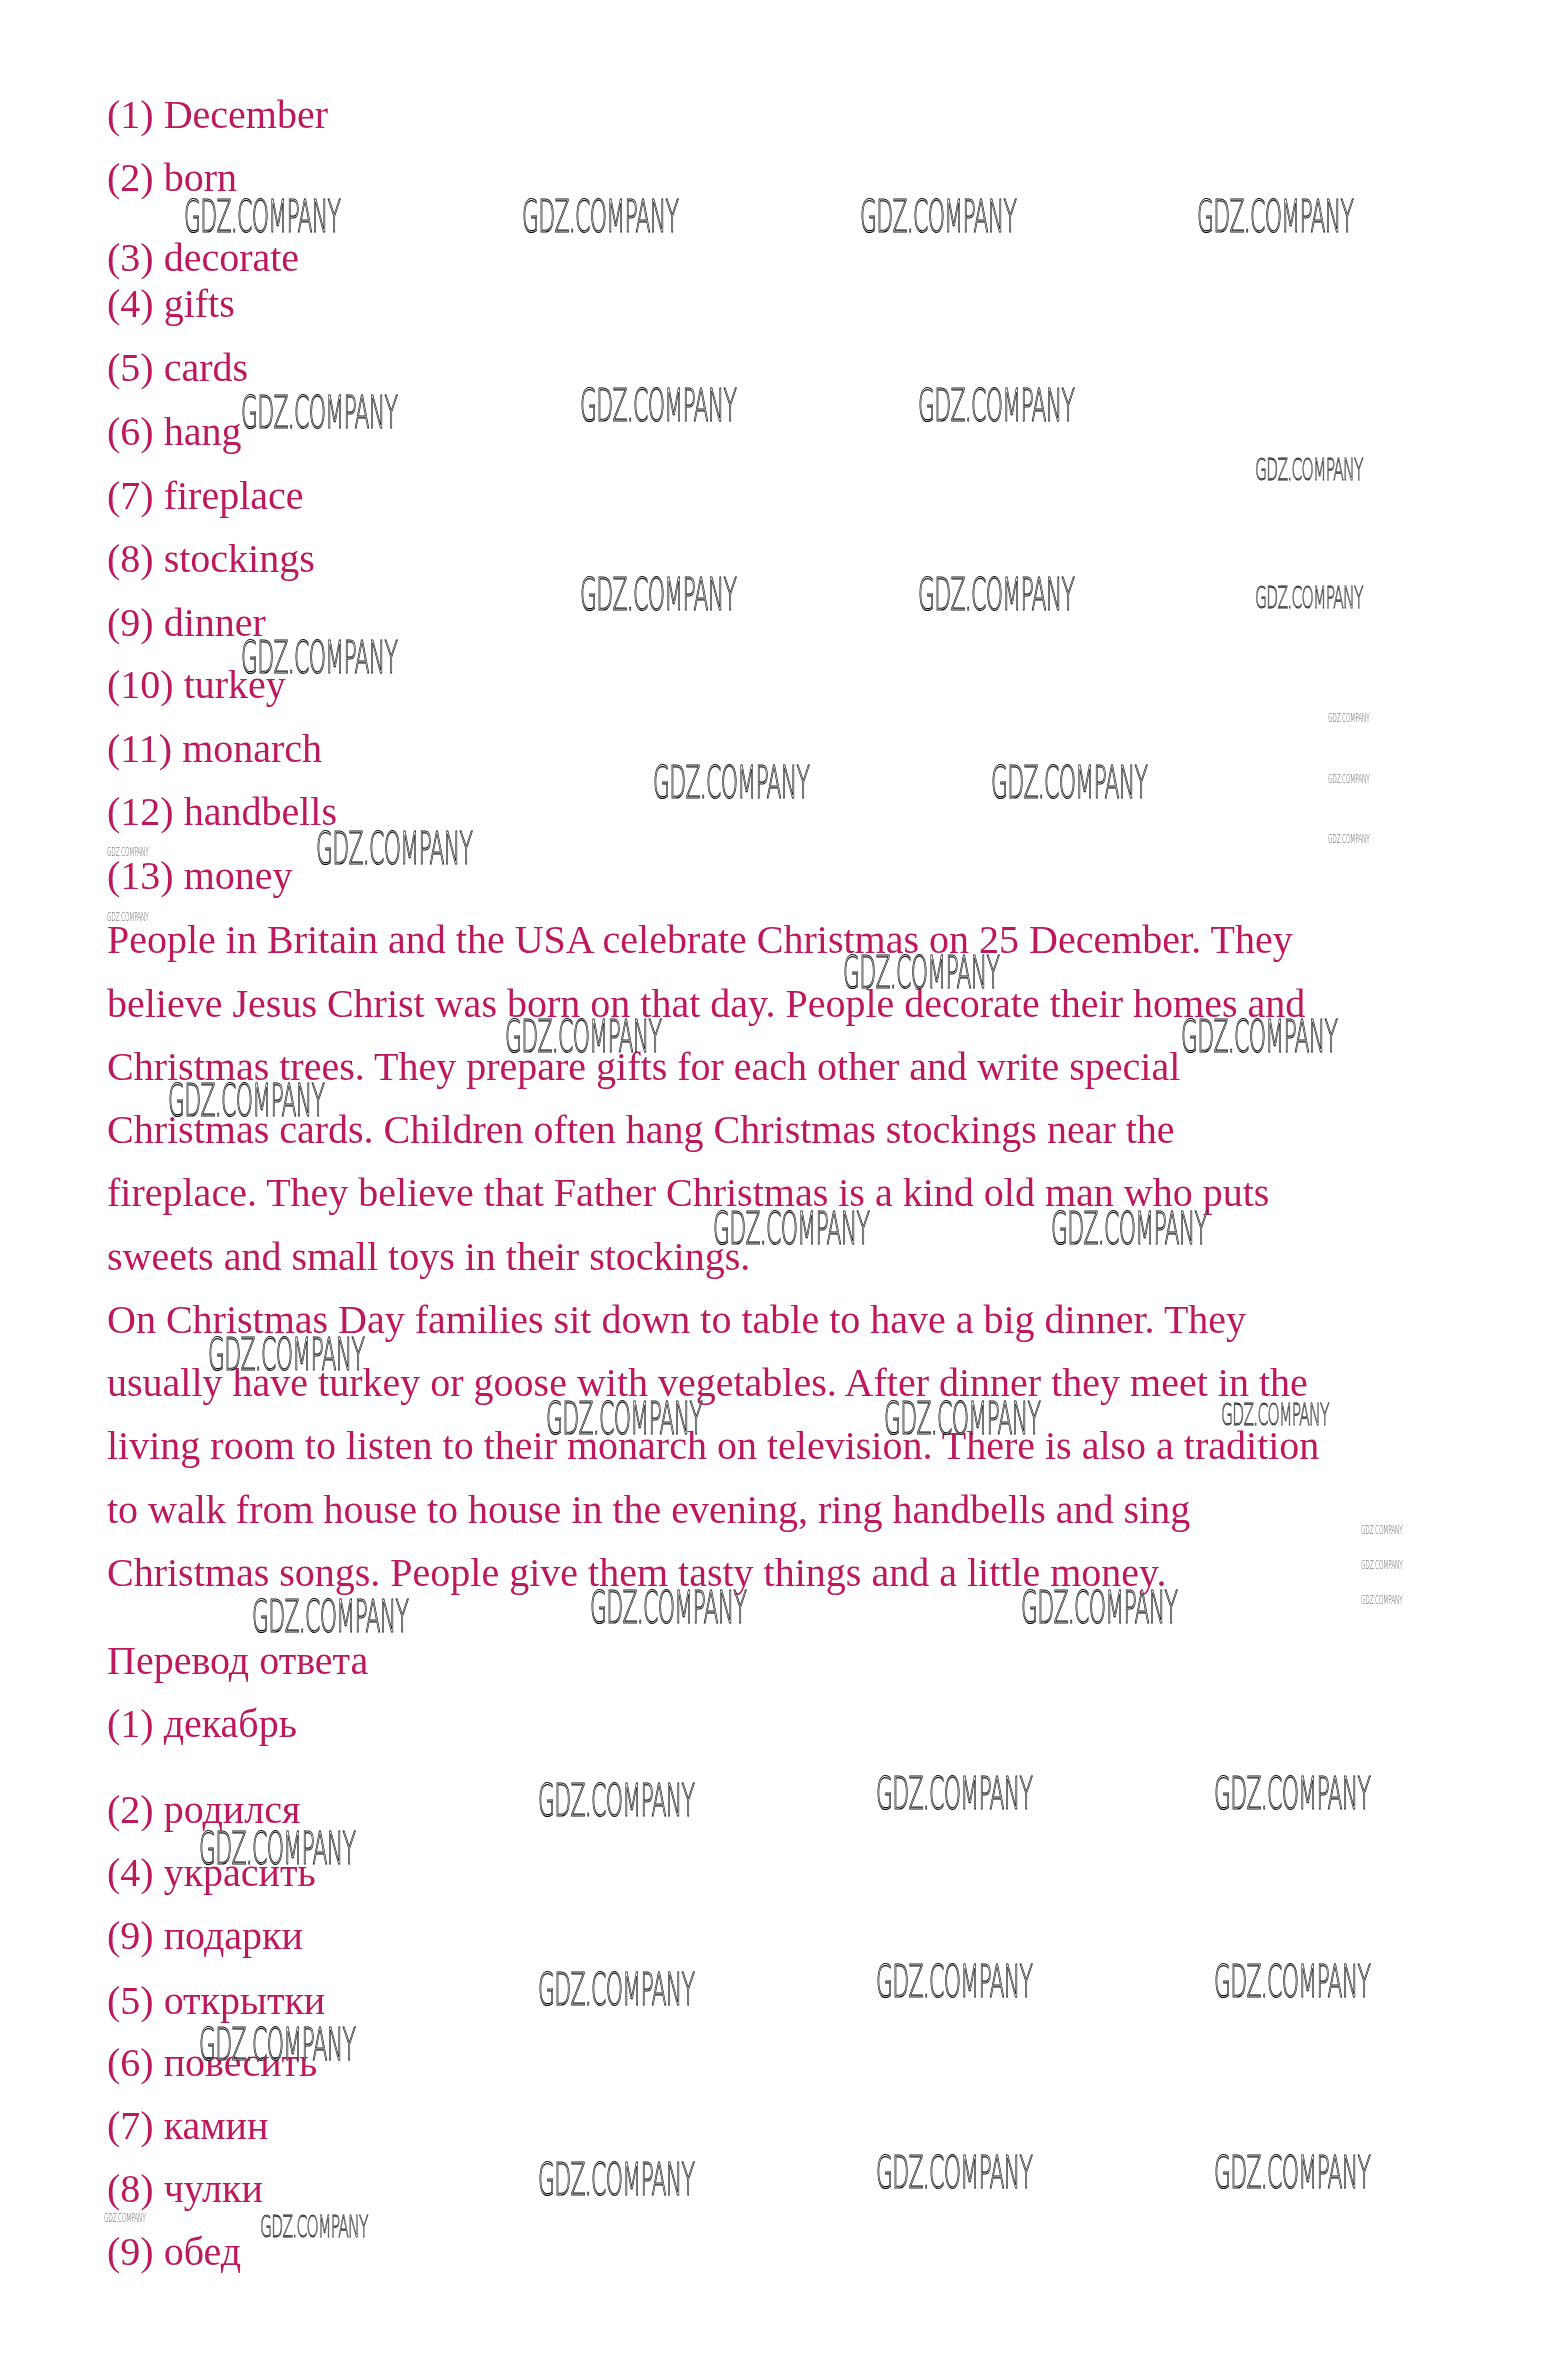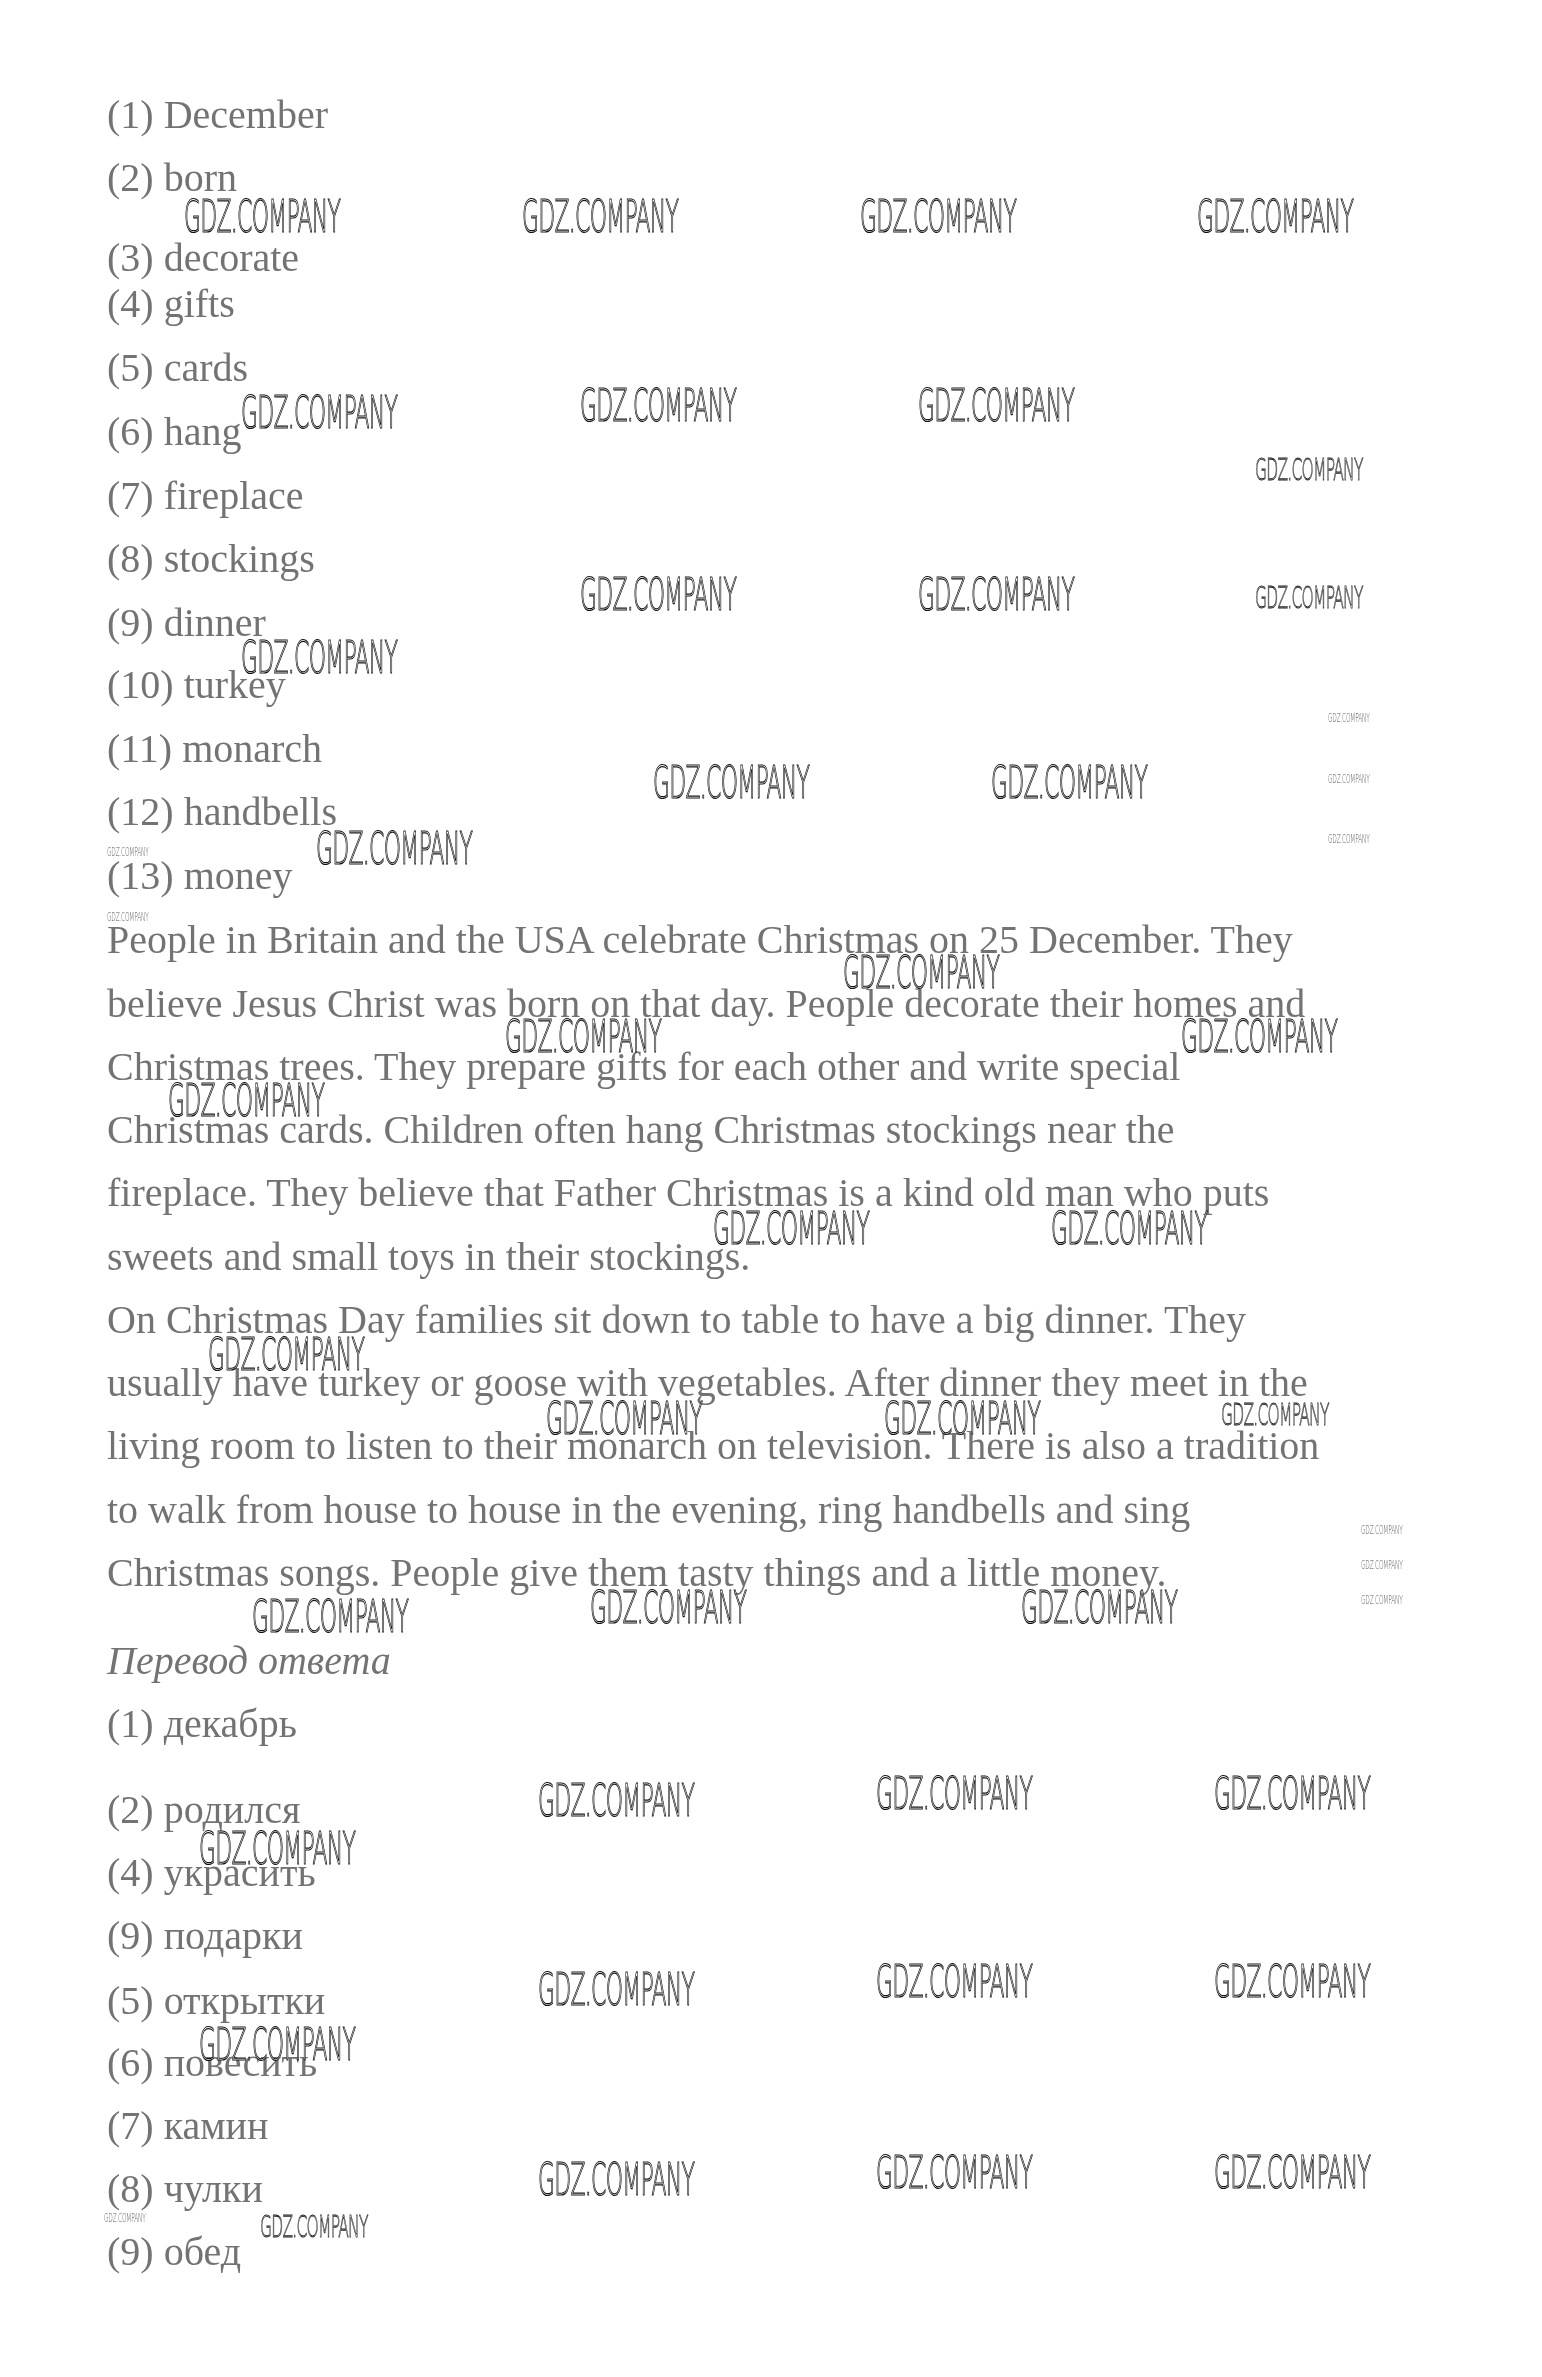--- a/index.html
+++ b/index.html
@@ -1,23 +1,23 @@
 <!DOCTYPE html>
 <html style="font-size:11.7px"><head>
 <meta charset="utf-8">
 <style>
   html, body { margin:0; padding:0; background:#ffffff; }
   body { width:1543px; height:2377px; position:relative; overflow:hidden; }
   .line {
     position:absolute; left:107px;
     font-family:"Liberation Serif", "DejaVu Serif", serif;
-    font-size:40px; line-height:44px; color:#737373; white-space:nowrap;
+    font-size:40px; line-height:44px; color:#be185d; white-space:nowrap;
     transform:translateY(-50%);
   }
-  .italic { font-style:italic; }
+  .italic { }
   .wm {
     position:absolute;
     font-family:"DejaVu Sans", "Liberation Sans", sans-serif;
     color:#ffffff;
     -webkit-text-stroke:1.2px #111;
     font-weight:300;
     letter-spacing:-1.5px;
     transform:scaleX(0.5);
     transform-origin:left center;
     white-space:nowrap;

